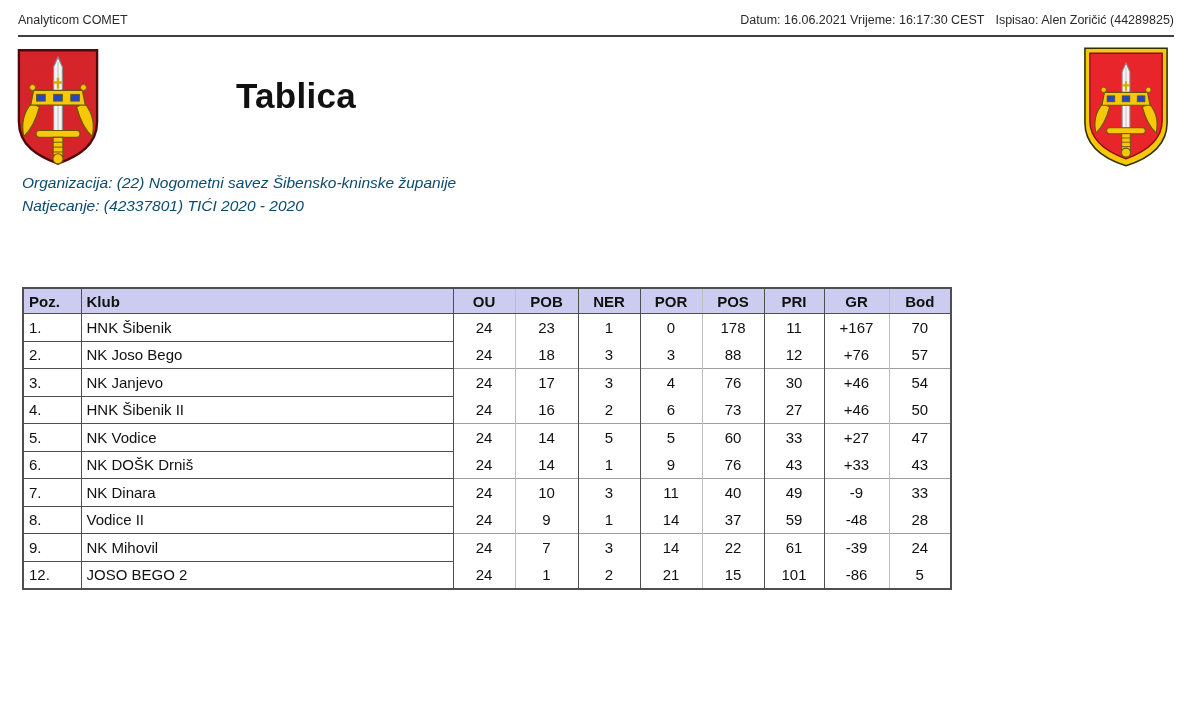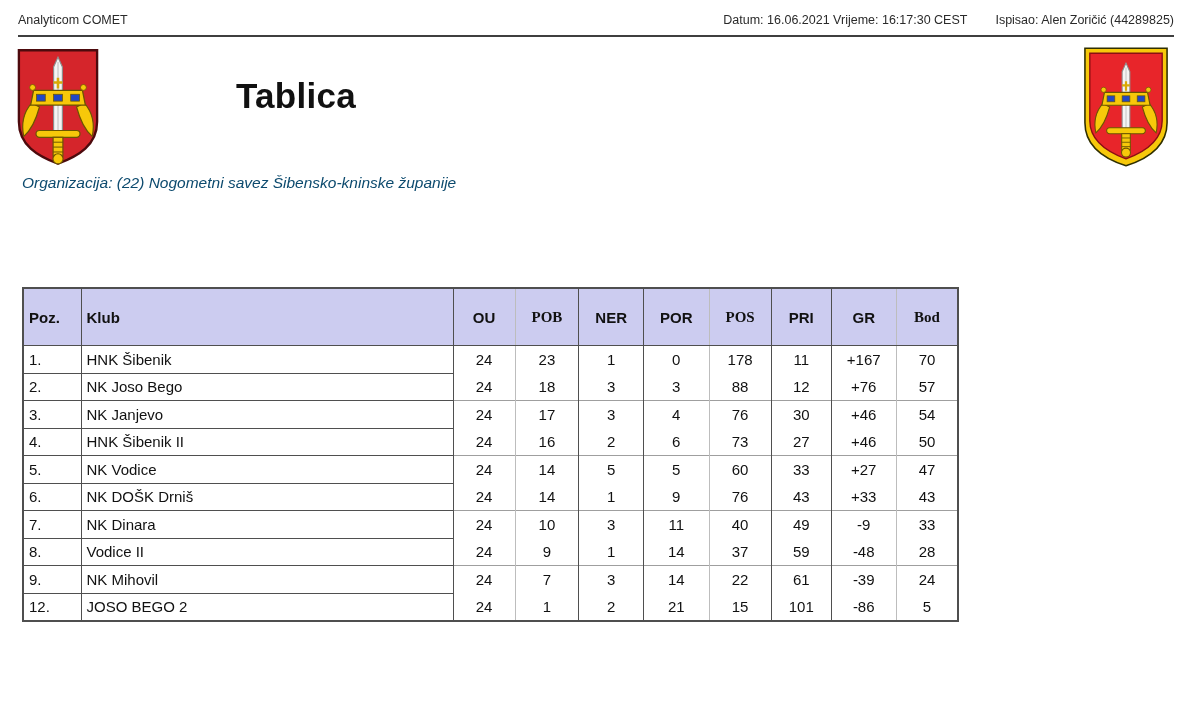--- a/index.html
+++ b/index.html
@@ -6,39 +6,39 @@
   .page{
     position:relative;width:1190px;height:720px;background:#ffffff;
     font-family:"Liberation Sans","DejaVu Sans",sans-serif;color:#1a1a1a;overflow:hidden;
   }
   
   .topbar{
     position:absolute;top:13px;left:18px;right:16px;
     display:flex;justify-content:space-between;align-items:baseline;
     font-size:12.5px;color:#2a2a2a;white-space:nowrap;
   }
-  .topbar-right{display:flex;gap:28px;justify-content:flex-end;}
+  .topbar-right{display:flex;gap:11px;justify-content:flex-end;}
   .rule{position:absolute;top:35px;left:18px;right:16px;height:0;border-top:2px solid #3f3f3f;}
   
   .crest-left{position:absolute;left:14px;top:46px;}
   .crest-right{position:absolute;left:1082px;top:46px;}
   
   .title{position:absolute;left:236px;top:76px;margin:0;font-size:35px;font-weight:700;color:#111;letter-spacing:.3px;}
   .meta{position:absolute;left:22px;top:171px;font-size:15.5px;font-style:italic;color:#0c4a6e;line-height:23px;}
   
   .tbl{
     position:absolute;left:22px;top:287px;
     border-collapse:collapse;table-layout:fixed;background:#fff;
     font-size:15px;color:#111;border:2px solid #4f4f4f;
   }
   .tbl th{
-    background:#ccccf0;font-weight:700;height:24px;padding:16px;text-align:center;
+    background:#ccccf0;font-weight:700;height:24px;padding:0;text-align:center;
     border-top:1px solid #4f4f4f;border-bottom:1px solid #4f4f4f;border-left:1px solid #4f4f4f;
   }
-  .tbl th.c3,.tbl th.c6,.tbl th.c9{border-left-color:#bdbdbd;font-family:Liberation Serif, serif;}
+  .tbl th.c3,.tbl th.c6,.tbl th.c9{border-left-color:#bdbdbd;}
   .tbl th.c0,.tbl th.c1{text-align:left;padding-left:5px;}
   .tbl td{height:26.5px;padding:0;vertical-align:middle;}
   .tbl td.txt{
     border-top:1px solid #4f4f4f;border-bottom:1px solid #4f4f4f;border-left:1px solid #4f4f4f;
     padding-left:5px;text-align:left;
   }
   .tbl td.num{text-align:center;}
   .tbl td.c2,.tbl td.c4,.tbl td.c5,.tbl td.c7,.tbl td.c8{border-left:1px solid #4f4f4f;}
   .tbl td.c3,.tbl td.c6,.tbl td.c9{border-left:1px solid #bdbdbd;}
   .tbl tr.grp td.num{border-top:1px solid #9f9f9f;}
@@ -89,20 +89,21 @@
   <svg class="crest-right" width="88" height="122" viewBox="0 0 90 124" aria-hidden="true">
     <path d="M3,2 H87 V78 C87,103 67,115 45,122 C23,115 3,103 3,78 Z" fill="#f7c80a" stroke="#2f2f00" stroke-width="1.6"></path>
     <path d="M8,7 H82 V76 C82,97 64,108 45,115 C26,108 8,97 8,76 Z" fill="#e8252a" stroke="#8a0f13" stroke-width="1.4"></path>
     <use href="#emblem" transform="translate(45,62) scale(0.88) translate(-45,-62)"></use>
   </svg>
 
   <h1 class="title">Tablica</h1>
 
   <div class="meta">
     <div>Organizacija: (22) Nogometni savez Šibensko-kninske županije</div>
+    <div>Natjecanje: (42337801) TIĆI 2020 - 2020</div>
   </div>
 
   <table class="tbl">
     <colgroup>
       <col style="width:58px">
         <col style="width:372px">
         <col style="width:62px">
         <col style="width:63px">
       <col style="width:62px">
         <col style="width:62px">

